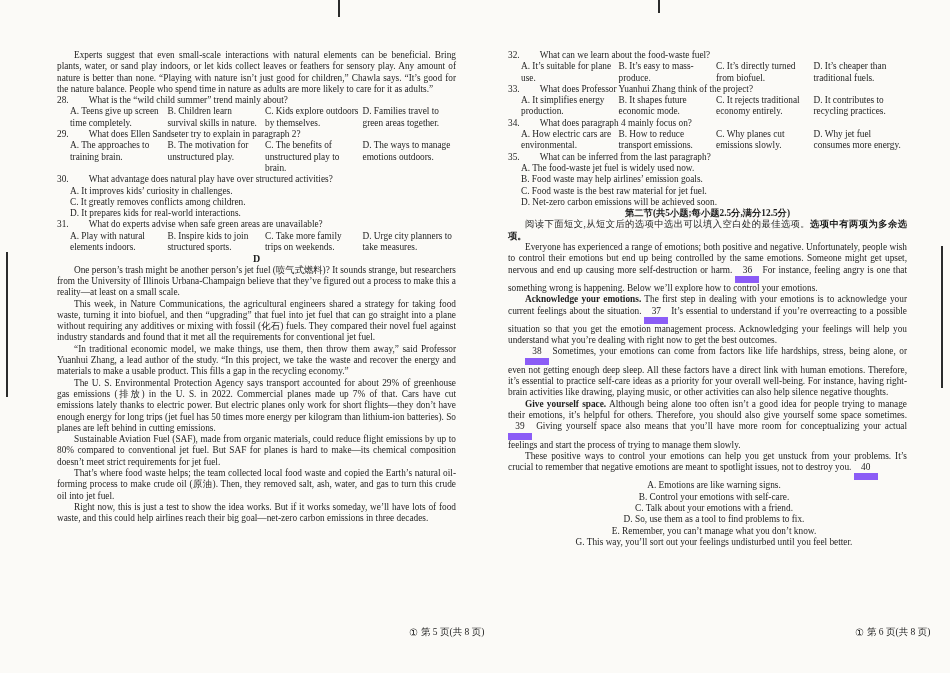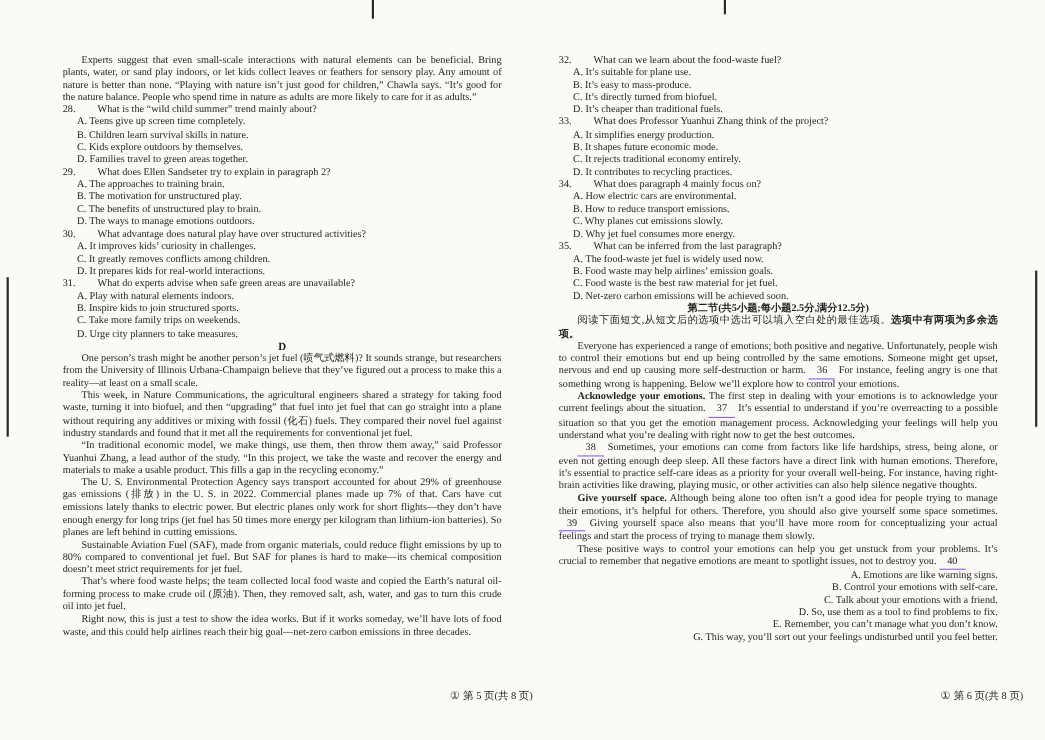--- a/index.html
+++ b/index.html
@@ -25,36 +25,36 @@
   }
   .col-left  { left: 57px; }
   .col-right { left: 508px; }
 
   .para { text-align: justify; }
   .indent { text-indent: 17px; }
 
   .stem { text-align: left; }
   .qnum { margin-right: 20px; }
   .opts { padding-left: 13px; }
-  .opts.two { display: grid; grid-template-columns: 1fr; column-gap: 4px; }
+  .opts.two { display: grid; grid-template-columns: 1fr 1fr 1fr 1fr; column-gap: 4px; }
   .opts .opt { display: block; text-align: left; }
 
   .passage-label { text-align: center; font-weight: bold; font-size: 10px; }
 
   .section-title { font-weight: bold; text-align: center; }
   .instr b { font-weight: bold; }
 
   .blank {
     display: inline-block;
     min-width: 24px; padding: 0 4px;
     text-align: center;
-    border-bottom: 1px solid #8b5cf6;
+    border-bottom: 7px solid #8b5cf6;
     text-indent: 0;
   }
-  .cloze-options .opt { display: block; padding-left: 13px; text-align: right; }
+  .cloze-options .opt { display: block; padding-left: 13px; text-align: center; }
 
   .footer {
     position: absolute; top: 626px;
     font-size: 9.5px;
     display: flex; align-items: center; gap: 3px;
     white-space: nowrap;
   }
   .f5 { left: 409px; }
   .f6 { left: 855px; }
   .ficon { font-size: 10px; line-height: 10px; }

